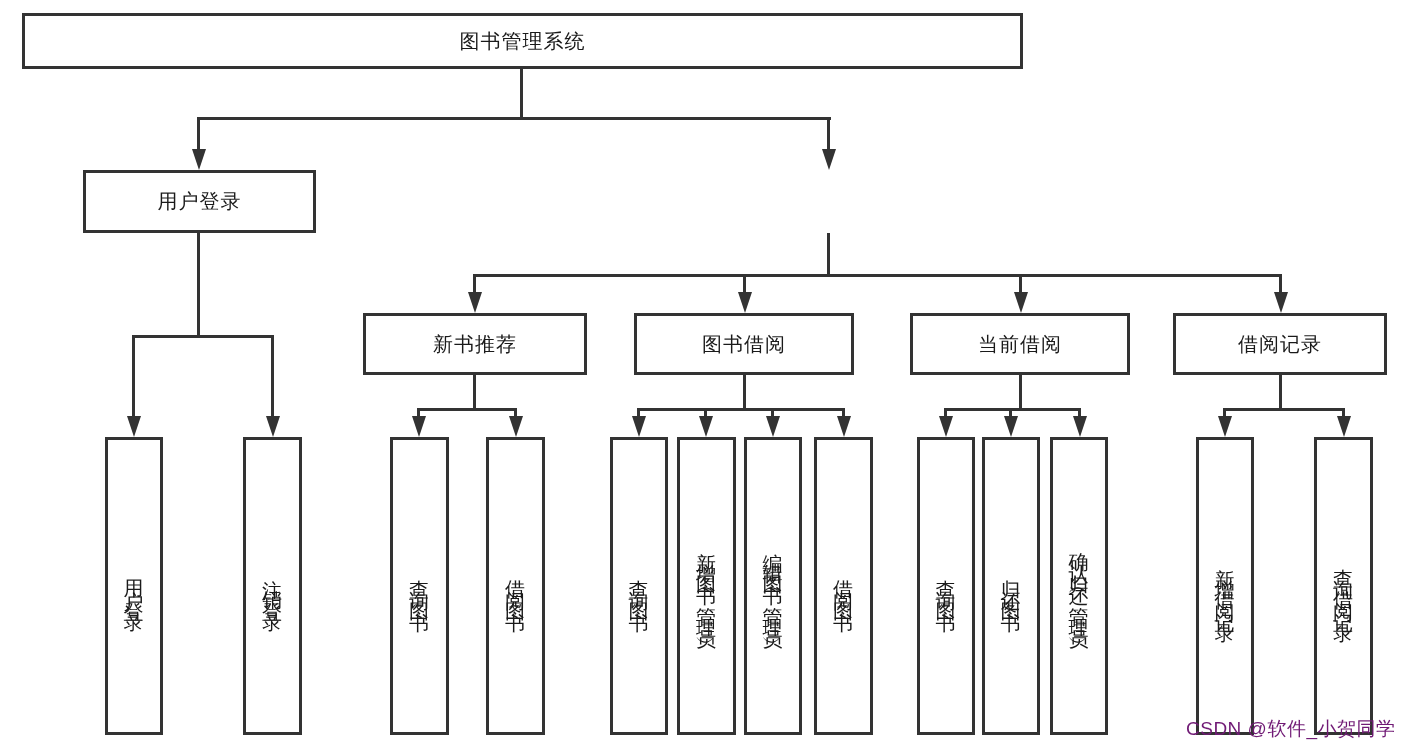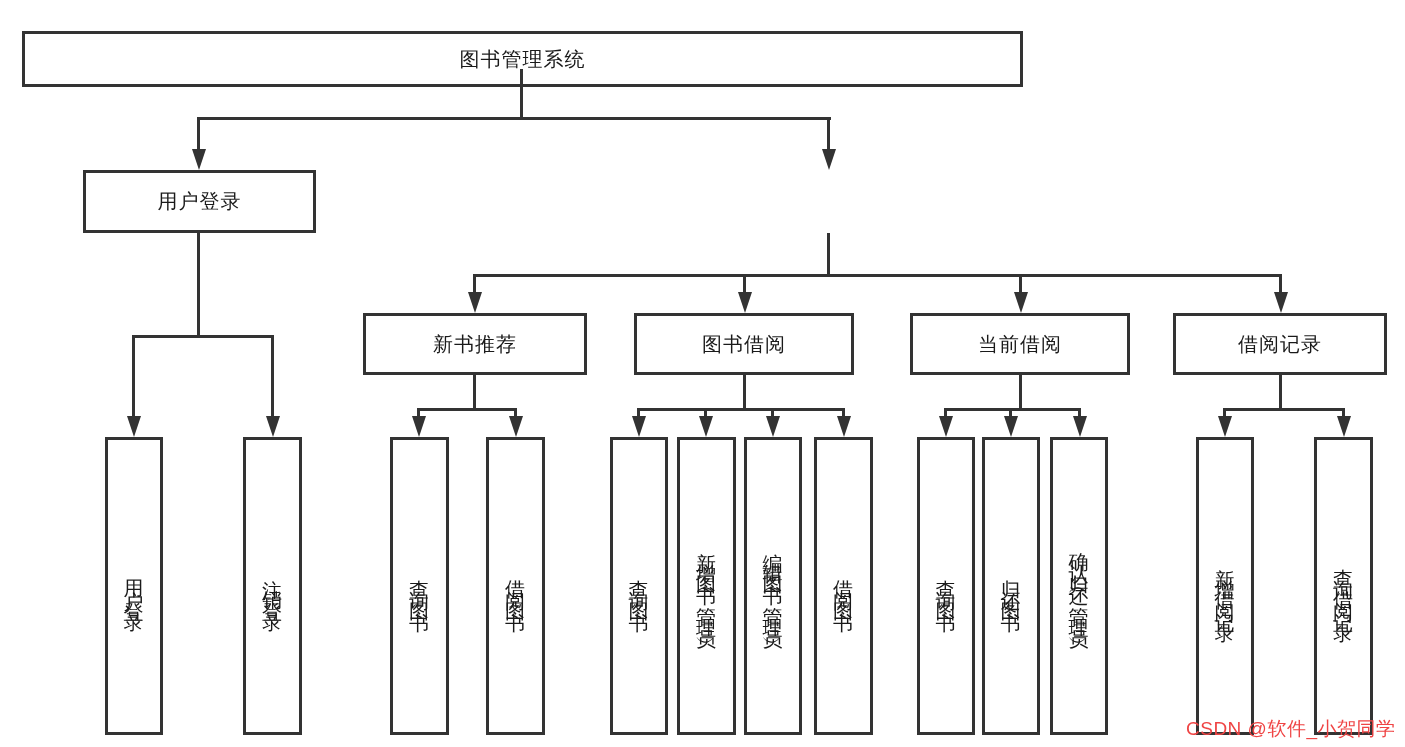--- a/index.html
+++ b/index.html
@@ -18,29 +18,29 @@
   }
   .hline{position:absolute;height:3px;background:#333333;}
   .vline{position:absolute;width:3px;background:#333333;}
   .arrow{
     position:absolute;width:0;height:0;
     border-left:7px solid transparent;border-right:7px solid transparent;
     border-top:21px solid #333333;
   }
   .watermark{
     position:absolute;left:1186px;top:716px;z-index:5;
-    font-size:19px;color:#ef4444;letter-spacing:0.5px;white-space:nowrap;
+    font-size:19px;color:#701a75;letter-spacing:0.5px;white-space:nowrap;
   }
 </style>
 </head>
 <body>
 
 <div id="canvas">
 
-  <div class="node" style="left:22px;top:31px;width:1001px;height:56px;">
+  <div class="node" style="left:22px;top:13px;width:1001px;height:56px;">
     <span>图书管理系统</span>
   </div>
 
   <div class="vline" style="left:520px;top:69px;height:50px;"></div>
   <div class="hline" style="left:197px;top:117px;width:634px;"></div>
   <div class="vline" style="left:197px;top:117px;height:34px;"></div>
   <div class="vline" style="left:827px;top:117px;height:34px;"></div>
   <div class="arrow" style="left:192px;top:149px;"></div>
   <div class="arrow" style="left:822px;top:149px;"></div>
 

